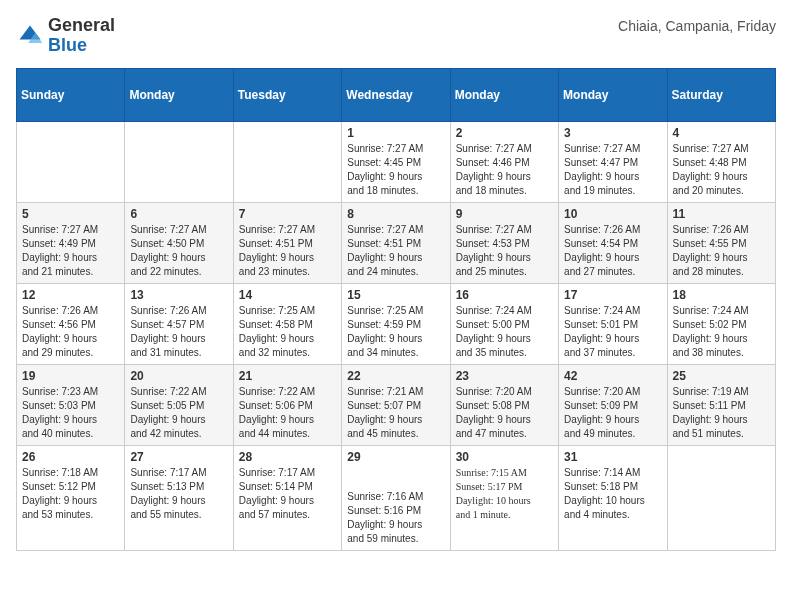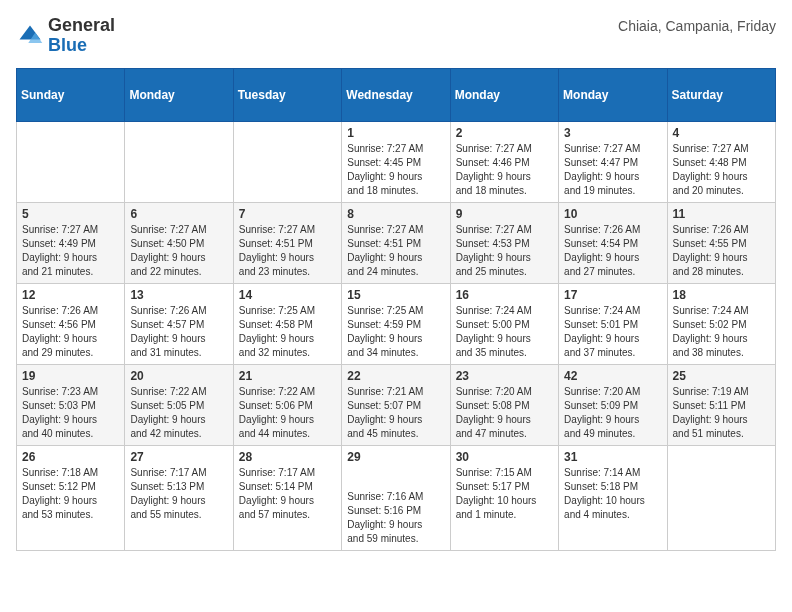--- a/index.html
+++ b/index.html
@@ -330,21 +330,21 @@
         </td>
         <td>
           <div class="day-number">29</div>
           <div class="day-info" style="white-space: pre-line; margin-top: 26px;">Sunrise: 7:16 AM
 Sunset: 5:16 PM
 Daylight: 9 hours
 and 59 minutes.</div>
         </td>
         <td>
           <div class="day-number">30</div>
-          <div class="day-info" style="white-space: pre-line;">Sunrise: 7:15 AM
+          <div class="day-info" style="white-space: pre-line; font-family: Liberation Serif, serif;">Sunrise: 7:15 AM
 Sunset: 5:17 PM
 Daylight: 10 hours
 and 1 minute.</div>
         </td>
         <td>
           <div class="day-number">31</div>
           <div class="day-info" style="white-space: pre-line;">Sunrise: 7:14 AM
 Sunset: 5:18 PM
 Daylight: 10 hours
 and 4 minutes.</div>

